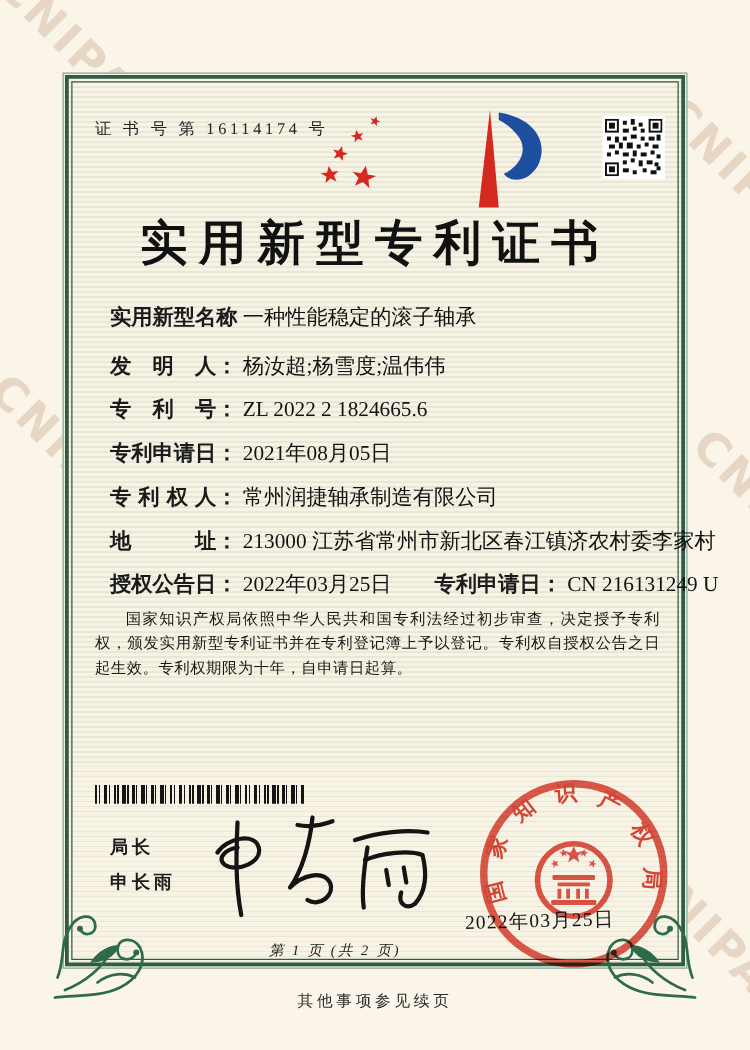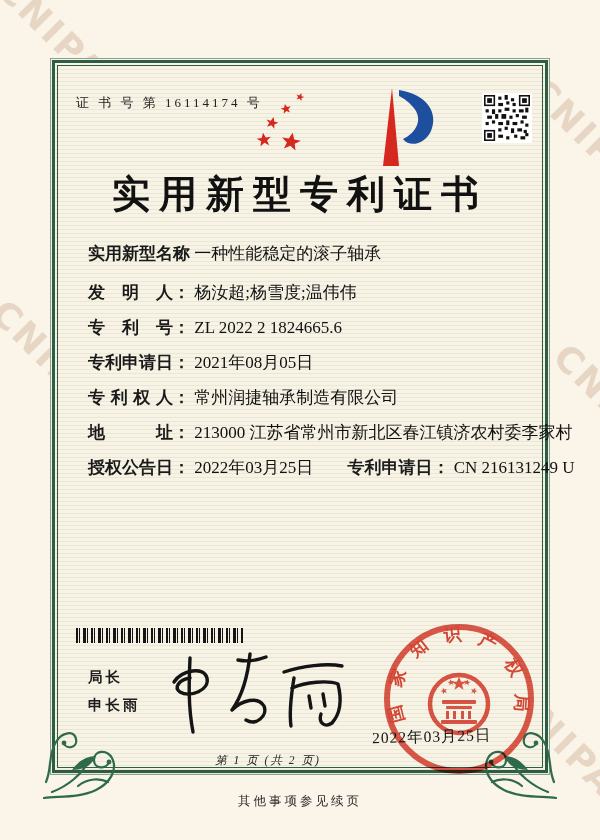--- a/index.html
+++ b/index.html
@@ -263,20 +263,21 @@
       <span class="flabel">授权公告日</span><span class="fcolon">：</span>
       <span class="fvalue">2022年03月25日</span>
       <span class="fpair2">
         <span class="flabel2">专利申请日</span><span class="fcolon">：</span>
         <span class="fvalue">CN 216131249 U</span>
       </span>
     </div>
   </div>
 
   <div class="body-text">
+    <p>国家知识产权局依照中华人民共和国专利法经过初步审查，决定授予专利权，颁发实用新型专利证书并在专利登记簿上予以登记。专利权自授权公告之日起生效。专利权期限为十年，自申请日起算。</p>
   </div>
 
   <div class="barcode"></div>
 
   <div class="director-title">局长</div>
   <div class="director-name">申长雨</div>
 
   <svg class="signature" viewBox="0 0 190 100">
     <g fill="none" stroke="#141414" stroke-width="3.4" stroke-linecap="round" stroke-linejoin="round">
       <path d="M30,10 C29,34 28,58 33,84"></path>

